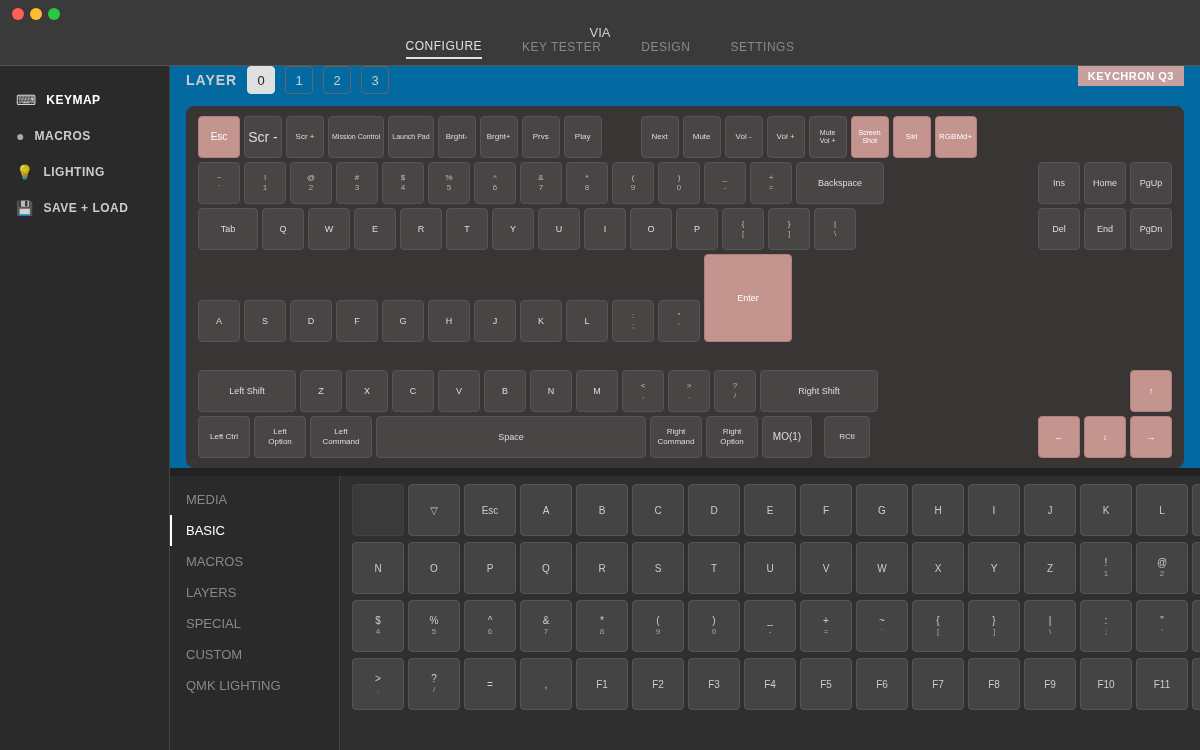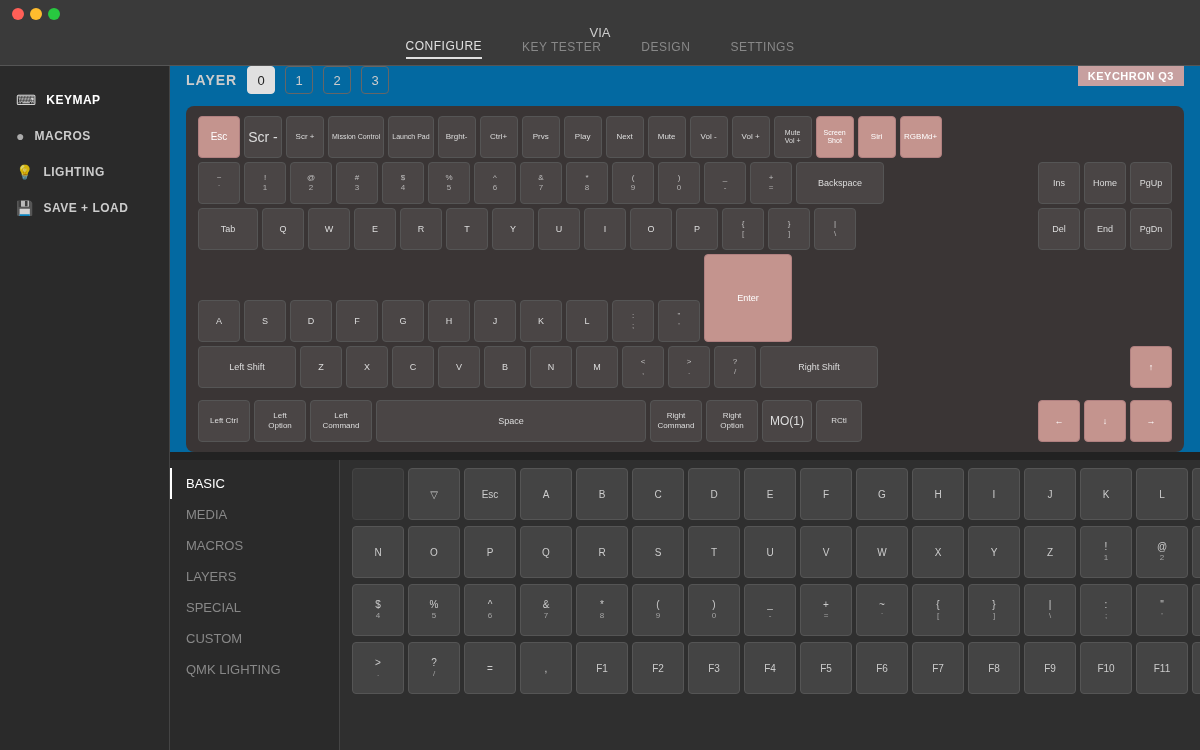--- a/index.html
+++ b/index.html
@@ -186,21 +186,21 @@
       color: #ddd;
       cursor: pointer;
       text-align: center;
       padding: 2px 3px;
       line-height: 1.2;
       flex-shrink: 0;
     }
     .key.pink { background: #c4948e; color: #fff; border-color: #b08080; }
     .key.wide-1-5 { min-width: 60px; }
     .key.wide-2 { min-width: 88px; }
-    .key.wide-2-25 { min-width: 98px; }
+    .key.wide-2-25 { min-width: 98px; margin-top: 24px; }
     .key.wide-2-75 { min-width: 118px; }
     .key.wide-6-25 { min-width: 270px; }
     .key.enter-key { min-width: 88px; height: 88px; }
     .key .key-main { font-size: 10px; font-weight: 500; }
     .key .key-sub { font-size: 8px; opacity: 0.7; }
     .key .key-top { font-size: 8px; opacity: 0.8; }
 
     
     .section-divider {
       height: 8px;
@@ -335,24 +335,24 @@
 
         <div class="key-row">
           <div class="key pink">
               <span class="key-main">Esc</span>
             </div>
           <div class="key" style="min-width:38px;font-size:14px;">Scr -</div>
           <div class="key" style="min-width:38px;font-size:8px;">Scr +</div>
           <div class="key" style="min-width:38px;font-size:7px;">Mission Control</div>
           <div class="key" style="min-width:38px;font-size:7px;">Launch Pad</div>
           <div class="key" style="min-width:38px;font-size:8px;">Brght-</div>
-          <div class="key" style="min-width:38px;font-size:8px;">Ctrl+</div>
+          <div class="key" style="min-width:38px;font-size:8px;">Brght+</div>
           <div class="key" style="min-width:38px;font-size:8px;">Prvs</div>
           <div class="key" style="min-width:38px;font-size:8px;">Play</div>
-          <div class="key" style="min-width:38px;font-size:8px;">Next</div>
+          <div class="key" style="min-width:38px;font-size:8px;margin-left:35px;">Next</div>
           <div class="key" style="min-width:38px;font-size:8px;">Mute</div>
           <div class="key" style="min-width:38px;font-size:8px;">Vol -</div>
           <div class="key" style="min-width:38px;font-size:8px;">Vol +</div>
           <div class="key" style="min-width:38px;font-size:7px;">
               <div>Mute</div>
               <div>Vol +</div>
             </div>
           <div class="key pink" style="min-width:38px;font-size:7px;">
               <div>Screen</div>
               <div>Shot</div>
@@ -510,38 +510,38 @@
             </div>
           <div class="key wide-6-25">Space</div>
           <div class="key" style="min-width:52px;font-size:8px;">
               <div>Right</div>
               <div>Command</div>
             </div>
           <div class="key" style="min-width:52px;font-size:8px;">
               <div>Right</div>
               <div>Option</div>
             </div>
-          <div class="key" style="min-width:50px;font-size:12px;margin-top:8px;">MO(1)</div>
-          <div class="key" style="min-width:46px;font-size:8px;">RCtl</div>
+          <div class="key" style="min-width:50px;font-size:10px;">MO(1)</div>
+          <div class="key" style="min-width:46px;font-size:8px;margin-left:8px;">RCtl</div>
           <div style="flex:1"></div>
           <div class="key pink" style="min-width:42px;">←</div>
           <div class="key pink" style="min-width:42px;">↓</div>
           <div class="key pink" style="min-width:42px;">→</div>
         </div>
 
       </div>
     </div>
 
     <div class="section-divider"></div>
 
     <div class="bottom-section">
 
       <div class="bottom-sidebar">
+        <div class="bottom-sidebar-item">MEDIA</div>
         <div class="bottom-sidebar-item active">BASIC</div>
-        <div class="bottom-sidebar-item">MEDIA</div>
         <div class="bottom-sidebar-item">MACROS</div>
         <div class="bottom-sidebar-item">LAYERS</div>
         <div class="bottom-sidebar-item">SPECIAL</div>
         <div class="bottom-sidebar-item">CUSTOM</div>
         <div class="bottom-sidebar-item">QMK LIGHTING</div>
       </div>
 
       <div class="key-picker">
 
         <div class="picker-row">

